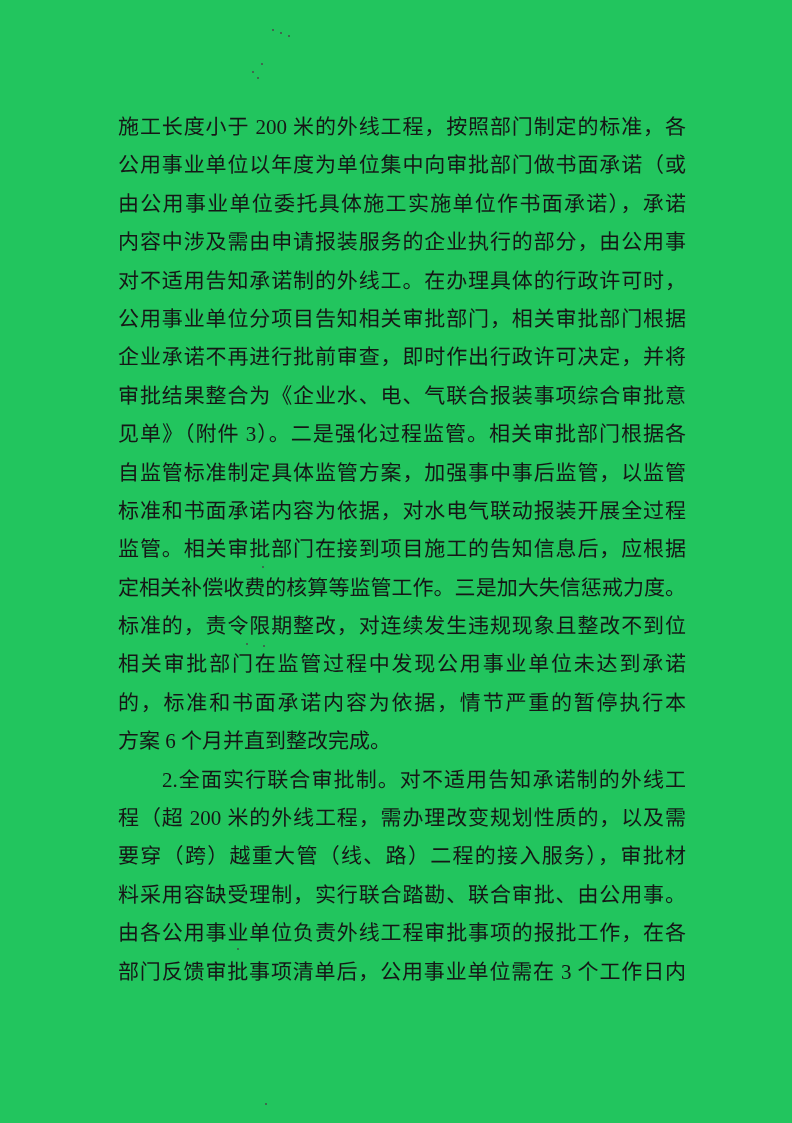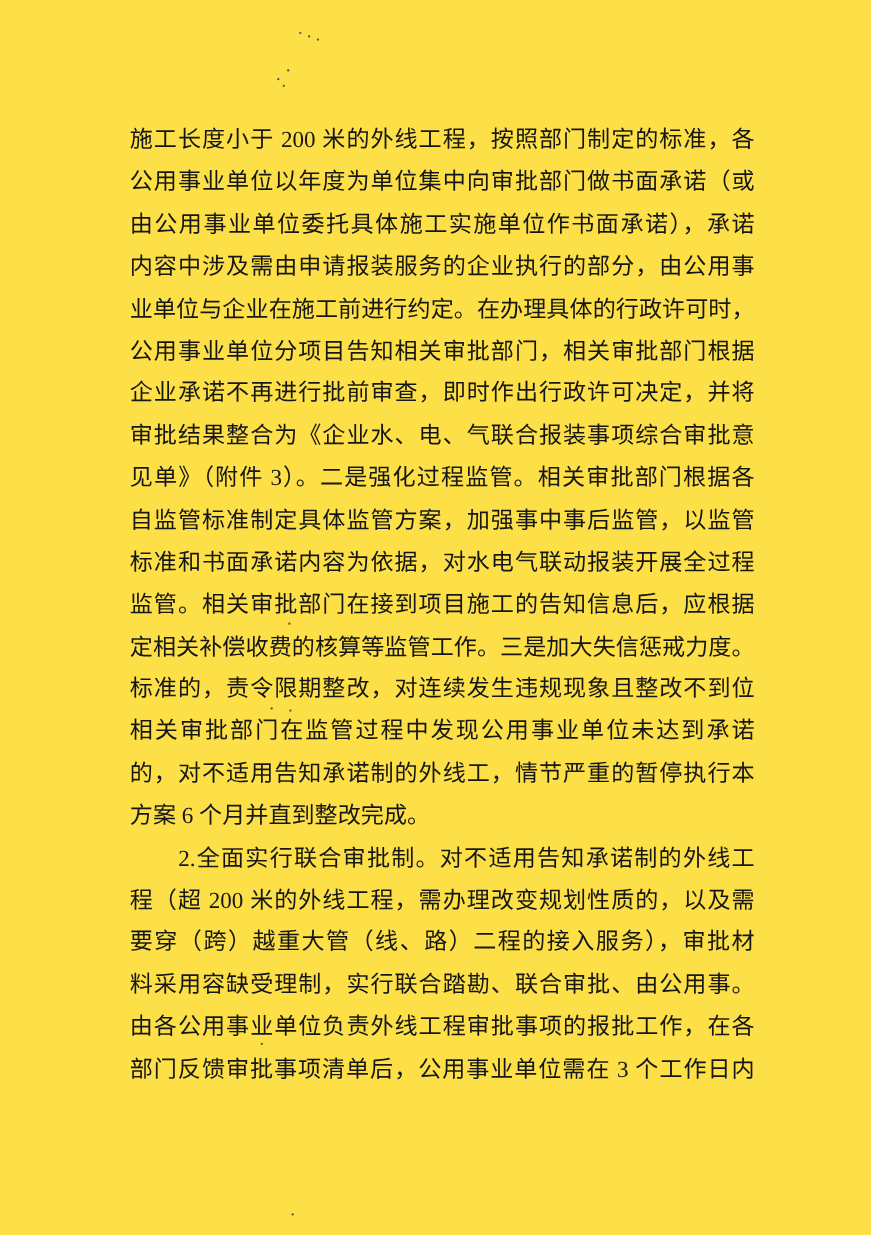--- a/index.html
+++ b/index.html
@@ -5,21 +5,21 @@
   html, body {
     margin: 0;
     padding: 0;
     background: #e8e8e8;
   }
   #page {
     position: relative;
     width: 792px;
     height: 1123px;
     margin: 0 auto;
-    background: #fde047;
+    background: #22c55e;
     overflow: hidden;
     font-family: "Liberation Serif", "DejaVu Serif", serif;
   }
   #text-block {
     position: absolute;
     left: 118px;
     top: 108px;
     width: 568px;
     color: #161616;
   }
@@ -56,32 +56,32 @@
 </head>
 <body>
 
 <div id="page">
   <div id="text-block" style="color: rgb(22, 22, 22);">
       <div class="para">
         <div class="line">施工长度小于 200 米的外线工程，按照部门制定的标准，各</div>
         <div class="line">公用事业单位以年度为单位集中向审批部门做书面承诺（或</div>
         <div class="line">由公用事业单位委托具体施工实施单位作书面承诺），承诺</div>
         <div class="line">内容中涉及需由申请报装服务的企业执行的部分，由公用事</div>
-        <div class="line">业单位与企业在施工前进行约定。在办理具体的行政许可时，</div>
+        <div class="line">对不适用告知承诺制的外线工。在办理具体的行政许可时，</div>
         <div class="line">公用事业单位分项目告知相关审批部门，相关审批部门根据</div>
         <div class="line">企业承诺不再进行批前审查，即时作出行政许可决定，并将</div>
         <div class="line">审批结果整合为《企业水、电、气联合报装事项综合审批意</div>
         <div class="line">见单》（附件 3）。二是强化过程监管。相关审批部门根据各</div>
         <div class="line">自监管标准制定具体监管方案，加强事中事后监管，以监管</div>
         <div class="line">标准和书面承诺内容为依据，对水电气联动报装开展全过程</div>
         <div class="line">监管。相关审批部门在接到项目施工的告知信息后，应根据</div>
         <div class="line">定相关补偿收费的核算等监管工作。三是加大失信惩戒力度。</div>
         <div class="line">标准的，责令限期整改，对连续发生违规现象且整改不到位</div>
         <div class="line">相关审批部门在监管过程中发现公用事业单位未达到承诺</div>
-        <div class="line">的，对不适用告知承诺制的外线工，情节严重的暂停执行本</div>
+        <div class="line">的，标准和书面承诺内容为依据，情节严重的暂停执行本</div>
         <div class="line short">方案 6 个月并直到整改完成。</div>
       </div>
       <div class="para">
         <div class="line indent">2.全面实行联合审批制。对不适用告知承诺制的外线工</div>
         <div class="line">程（超 200 米的外线工程，需办理改变规划性质的，以及需</div>
         <div class="line">要穿（跨）越重大管（线、路）二程的接入服务），审批材</div>
         <div class="line">料采用容缺受理制，实行联合踏勘、联合审批、由公用事。</div>
         <div class="line">由各公用事业单位负责外线工程审批事项的报批工作，在各</div>
         <div class="line">部门反馈审批事项清单后，公用事业单位需在 3 个工作日内</div>
       </div>

